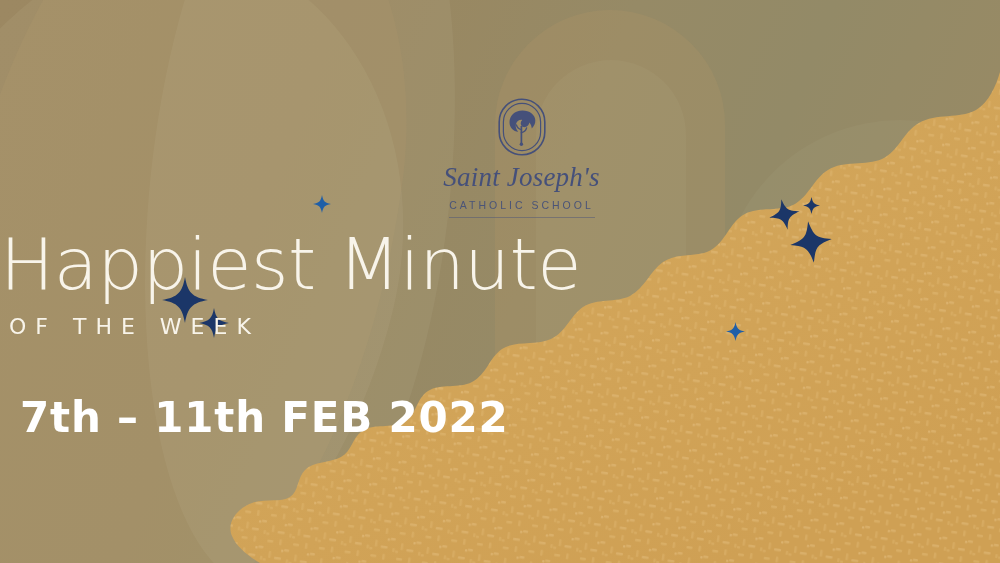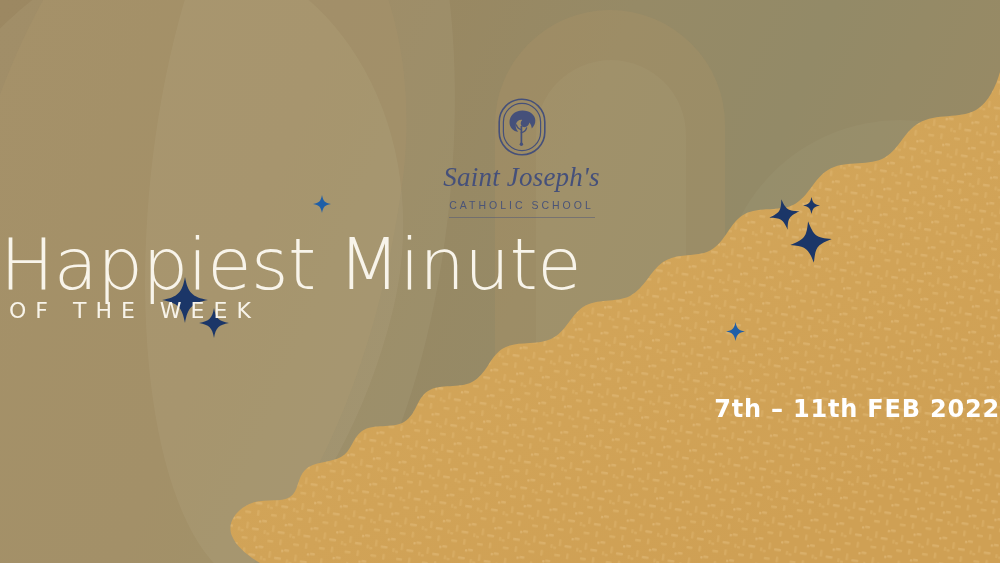--- a/index.html
+++ b/index.html
@@ -156,40 +156,41 @@
   .title-main {
     font-family: "DejaVu Sans", "Liberation Sans", sans-serif;
     font-weight: 300;
     font-size: 72px;
     line-height: 1.0;
     color: #f8f4ea;
     letter-spacing: -0.5px;
     white-space: nowrap;
   }
   .title-sub {
+    margin-top: 16px;
     font-family: "DejaVu Sans", "Liberation Sans", sans-serif;
     font-weight: 400;
     font-size: 22px;
     line-height: 1;
     color: #f8f4ea;
     letter-spacing: 9px;
     text-indent: 9px;
     white-space: nowrap;
   }
 
   
   .date-line {
     position: absolute;
     left: 0;
     right: 0;
     top: 397px;
-    text-align: right;
+    text-align: left;
     font-family: "DejaVu Sans", "Liberation Sans", sans-serif;
     font-weight: 700;
-    font-size: 24px;
+    font-size: 42px;
     line-height: 1;
     color: #ffffff;
     letter-spacing: 0.8px;
     white-space: nowrap;
     padding-left: 20px;
   }
 </style>
 </head>
 <body>
 

